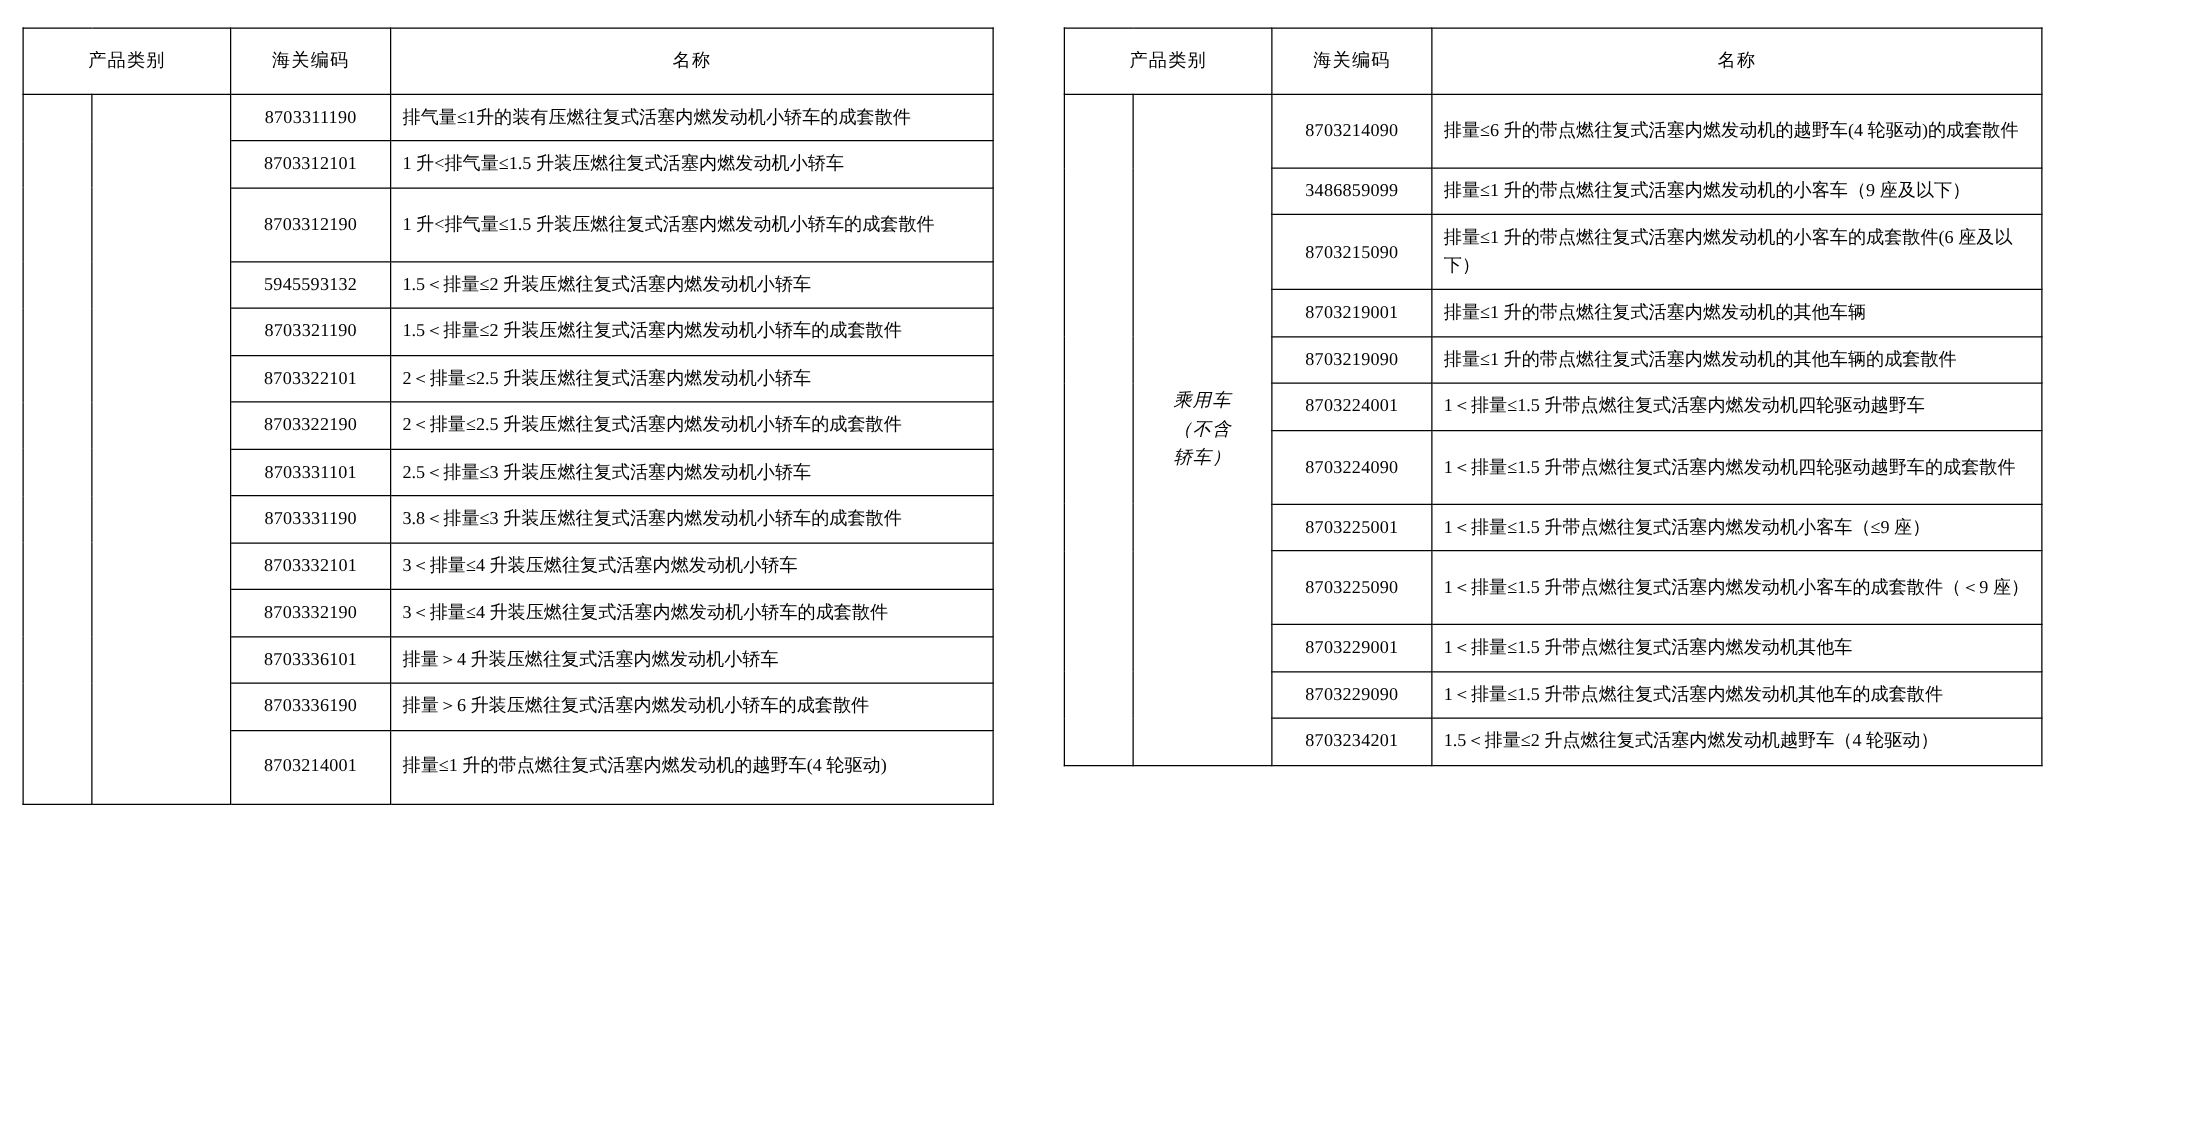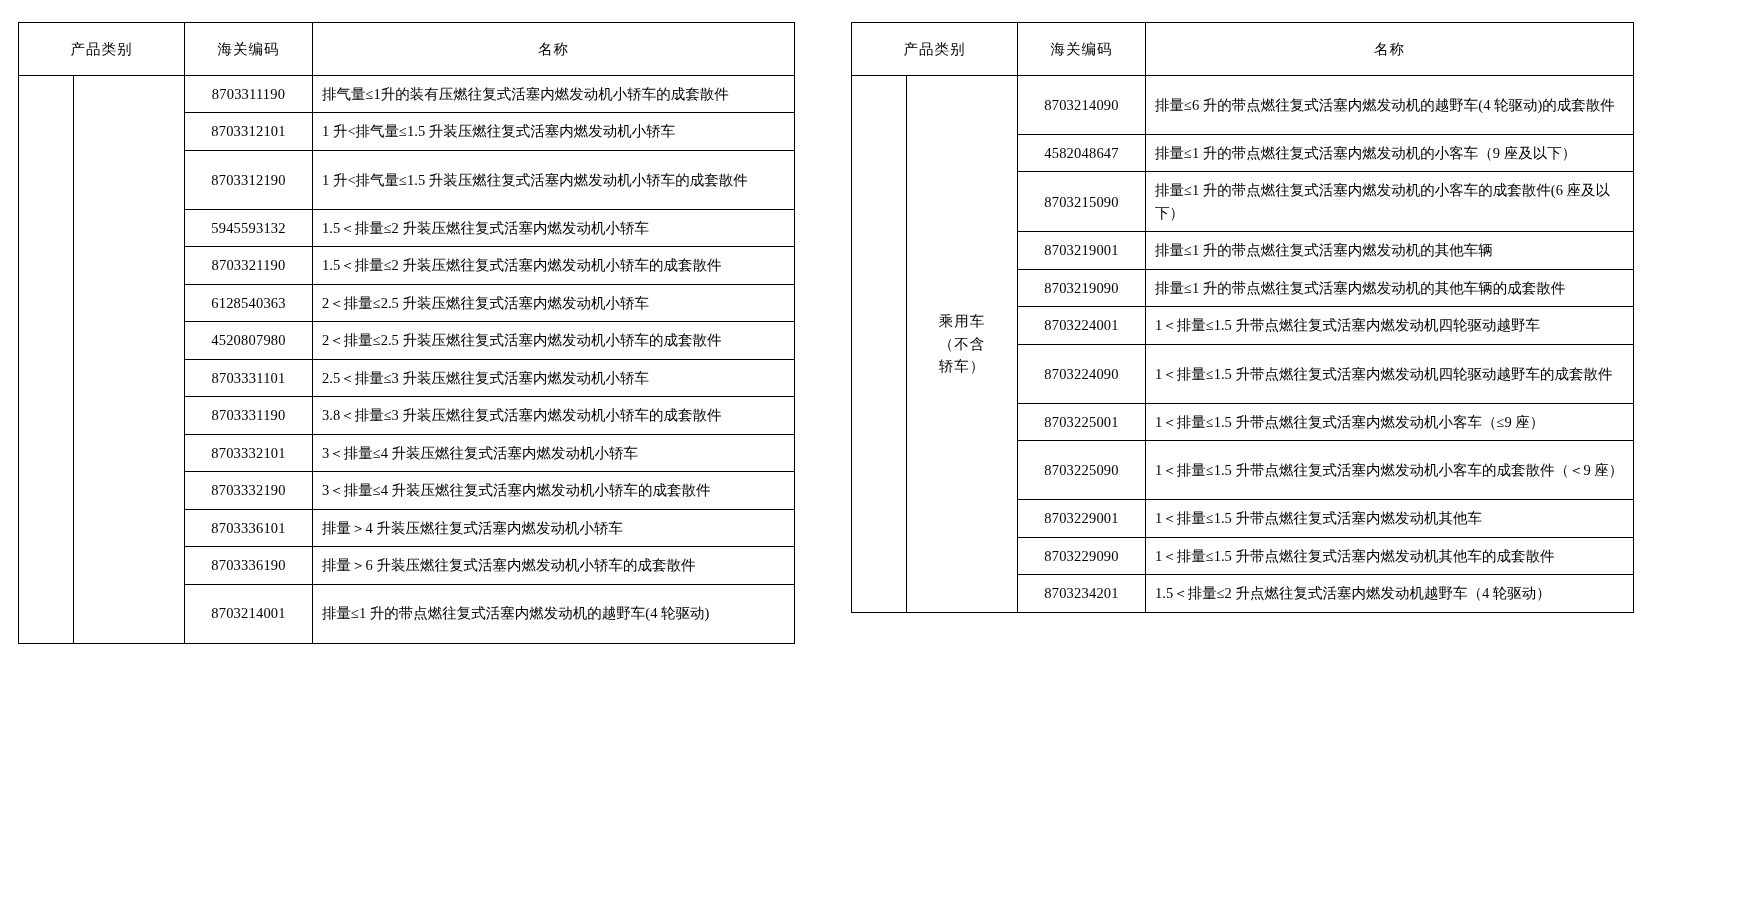--- a/index.html
+++ b/index.html
@@ -51,20 +51,21 @@
     width: 36px;
   }
   .cat-label {
     width: 92px;
     text-align: center;
     letter-spacing: 1px;
   }
   .cat-label .line {
     display: block;
     white-space: nowrap;
+    font-style: italic;
   }
   .code-cell {
     text-align: center;
     white-space: nowrap;
     letter-spacing: 0.2px;
   }
   .name-cell {
     text-align: left;
   }
   
@@ -119,25 +120,25 @@
         </tr>
         <tr>
           <td class="code-cell">5945593132</td>
           <td class="name-cell">1.5＜排量≤2 升装压燃往复式活塞内燃发动机小轿车</td>
         </tr>
         <tr>
           <td class="code-cell">8703321190</td>
           <td class="name-cell">1.5＜排量≤2 升装压燃往复式活塞内燃发动机小轿车的成套散件</td>
         </tr>
         <tr>
-          <td class="code-cell">6128540363</td>
+          <td class="code-cell">8703322101</td>
           <td class="name-cell">2＜排量≤2.5 升装压燃往复式活塞内燃发动机小轿车</td>
         </tr>
         <tr>
-          <td class="code-cell">4520807980</td>
+          <td class="code-cell">8703322190</td>
           <td class="name-cell">2＜排量≤2.5 升装压燃往复式活塞内燃发动机小轿车的成套散件</td>
         </tr>
         <tr>
           <td class="code-cell">8703331101</td>
           <td class="name-cell">2.5＜排量≤3 升装压燃往复式活塞内燃发动机小轿车</td>
         </tr>
         <tr>
           <td class="code-cell">8703331190</td>
           <td class="name-cell">3.8＜排量≤3 升装压燃往复式活塞内燃发动机小轿车的成套散件</td>
         </tr>
@@ -182,21 +183,21 @@
           <td class="cat-blank" rowspan="12"></td>
           <td class="cat-label" rowspan="12">
             <span class="line">乘用车</span>
             <span class="line">（不含</span>
             <span class="line">轿车）</span>
           </td>
           <td class="code-cell">8703214090</td>
           <td class="name-cell">排量≤6 升的带点燃往复式活塞内燃发动机的越野车(4 轮驱动)的成套散件</td>
         </tr>
         <tr>
-          <td class="code-cell">4582048647</td>
+          <td class="code-cell">3486859099</td>
           <td class="name-cell">排量≤1 升的带点燃往复式活塞内燃发动机的小客车（9 座及以下）</td>
         </tr>
         <tr class="row-tall">
           <td class="code-cell">8703215090</td>
           <td class="name-cell">排量≤1 升的带点燃往复式活塞内燃发动机的小客车的成套散件(6 座及以下）</td>
         </tr>
         <tr>
           <td class="code-cell">8703219001</td>
           <td class="name-cell">排量≤1 升的带点燃往复式活塞内燃发动机的其他车辆</td>
         </tr>

